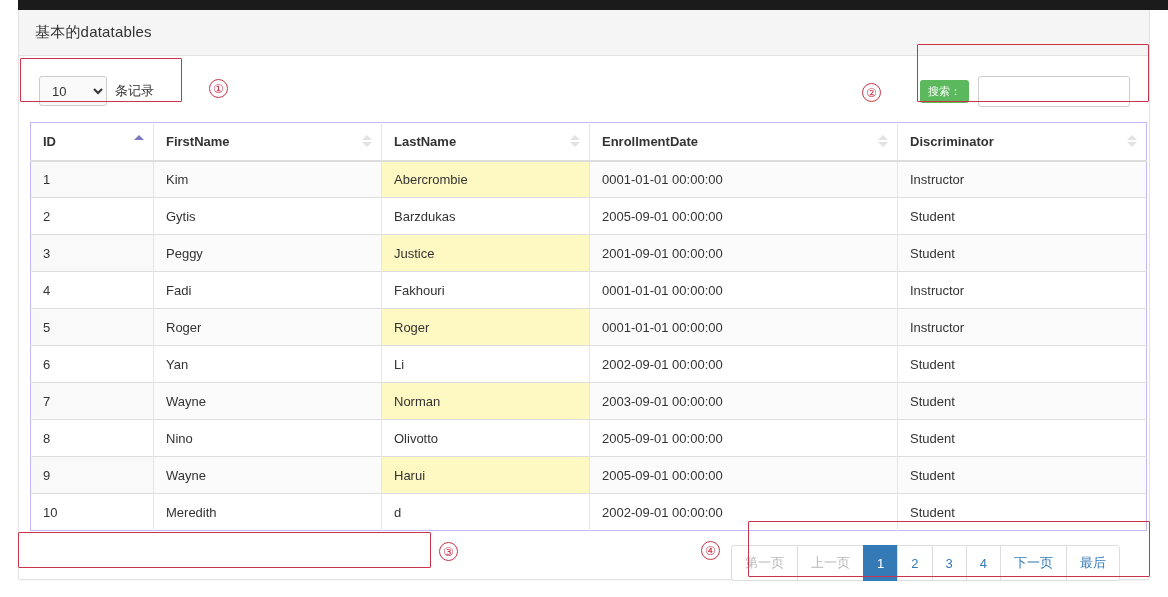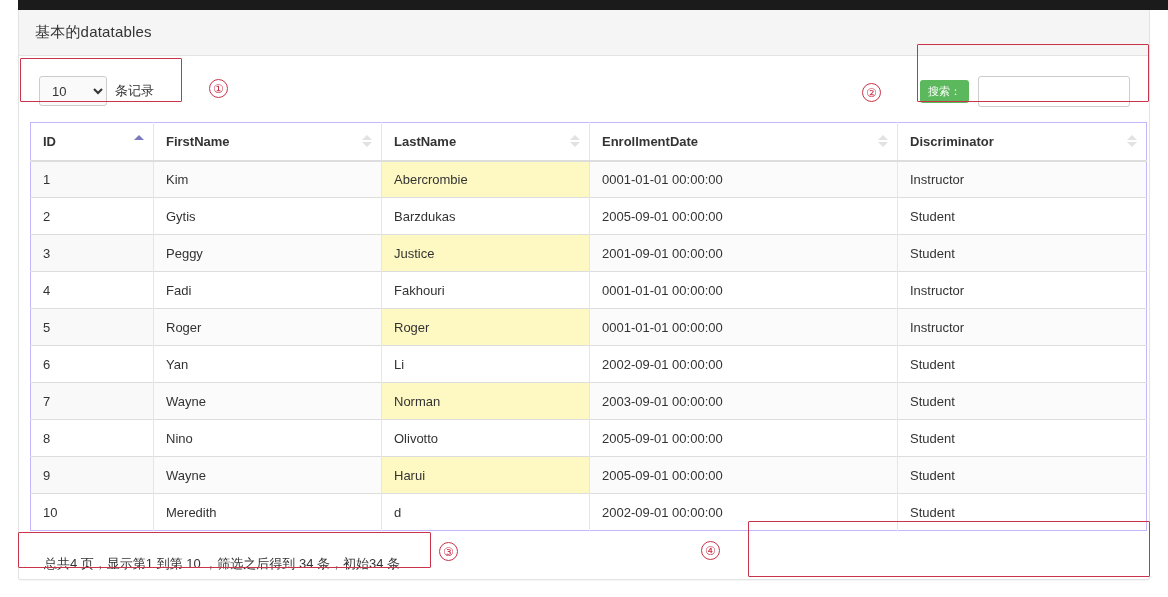--- a/index.html
+++ b/index.html
@@ -321,21 +321,30 @@
               <td>10</td>
               <td>Meredith</td>
               <td>d</td>
               <td>2002-09-01 00:00:00</td>
               <td>Student</td>
             </tr>
           </tbody>
       </table>
 
       <div class="dt-footer">
-        <div class="dt-info">总共4 页，显示第1 到第 10 ，筛选之后得到 34 条，初始34 条</div>
+        <div class="dt-pager" id="pager">
+            <div class="pg disabled">第一页</div>
+            <div class="pg disabled">上一页</div>
+            <div class="pg active">1</div>
+            <div class="pg">2</div>
+            <div class="pg">3</div>
+            <div class="pg">4</div>
+            <div class="pg">下一页</div>
+            <div class="pg">最后</div>
+          </div>
       </div>
 
     </div>
   </div>
 
   <div class="annot-box" style="left:20px; top:58px; width:162px; height:44px;"></div>
   <div class="annot-num" style="left:209px; top:79px;">
       <span>①</span>
     </div>
 

